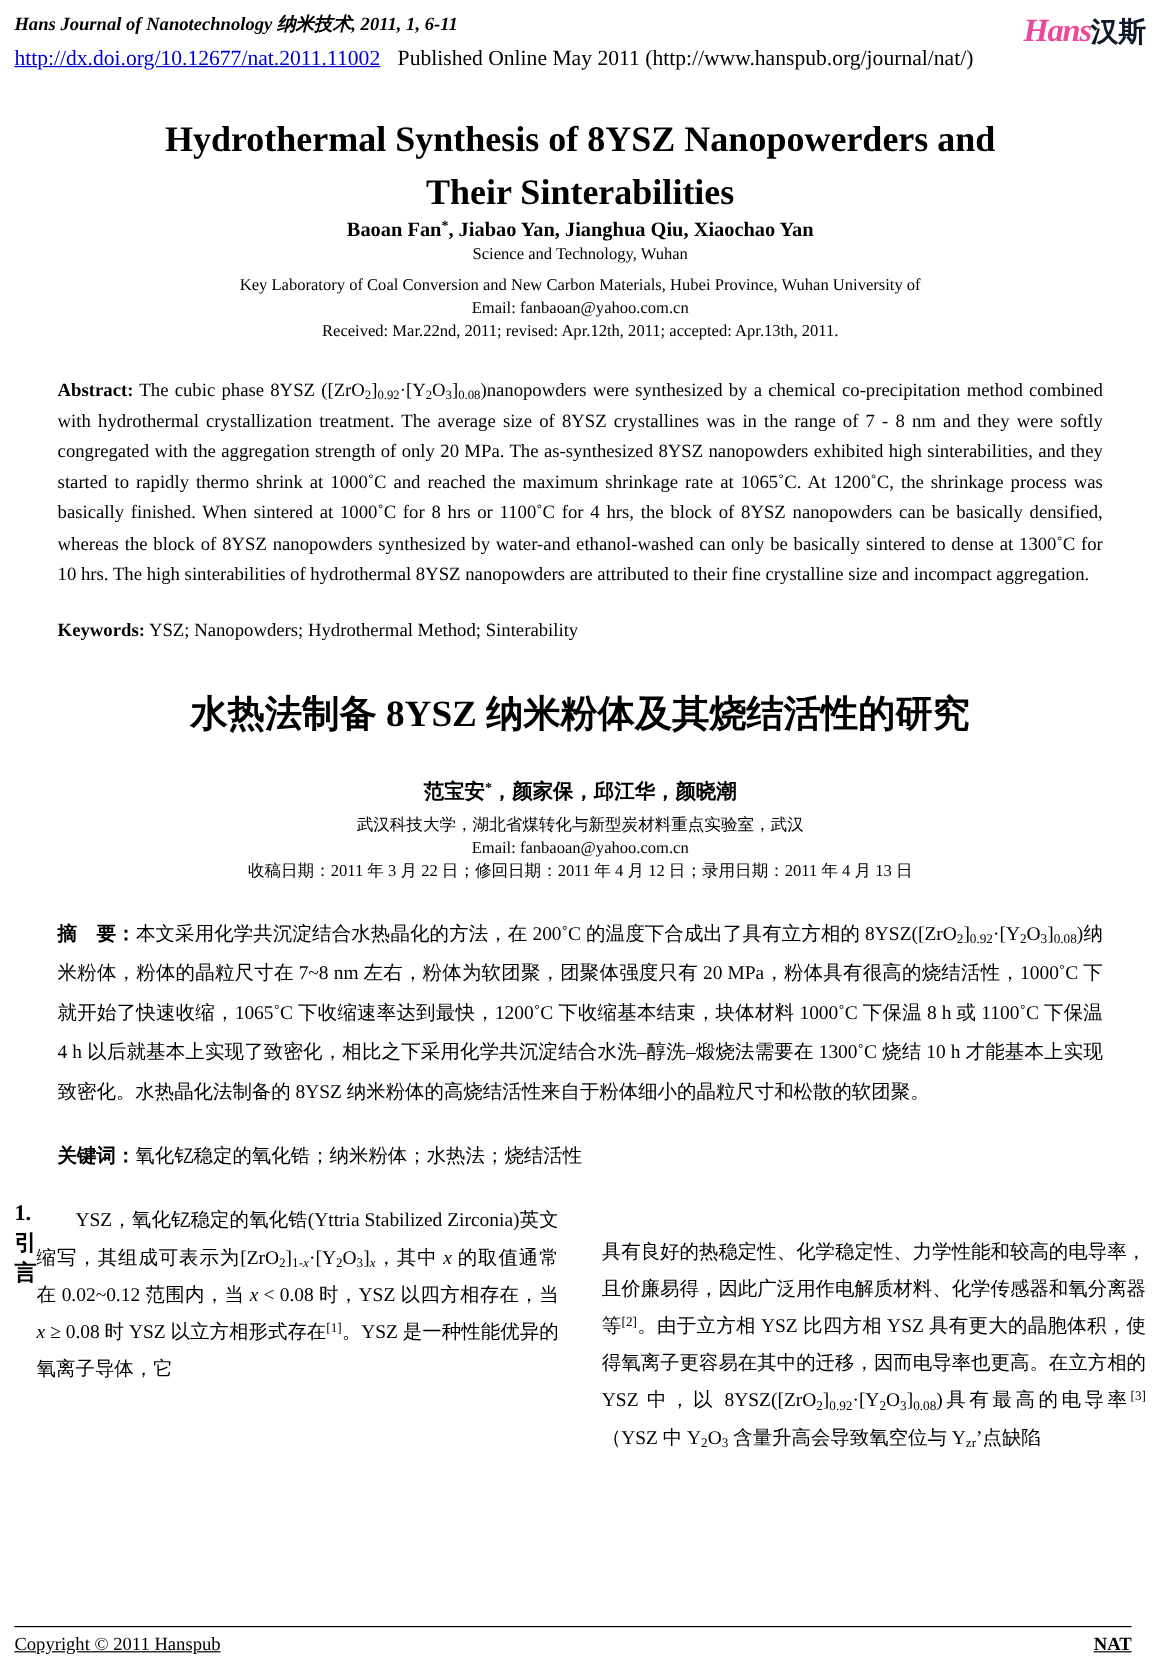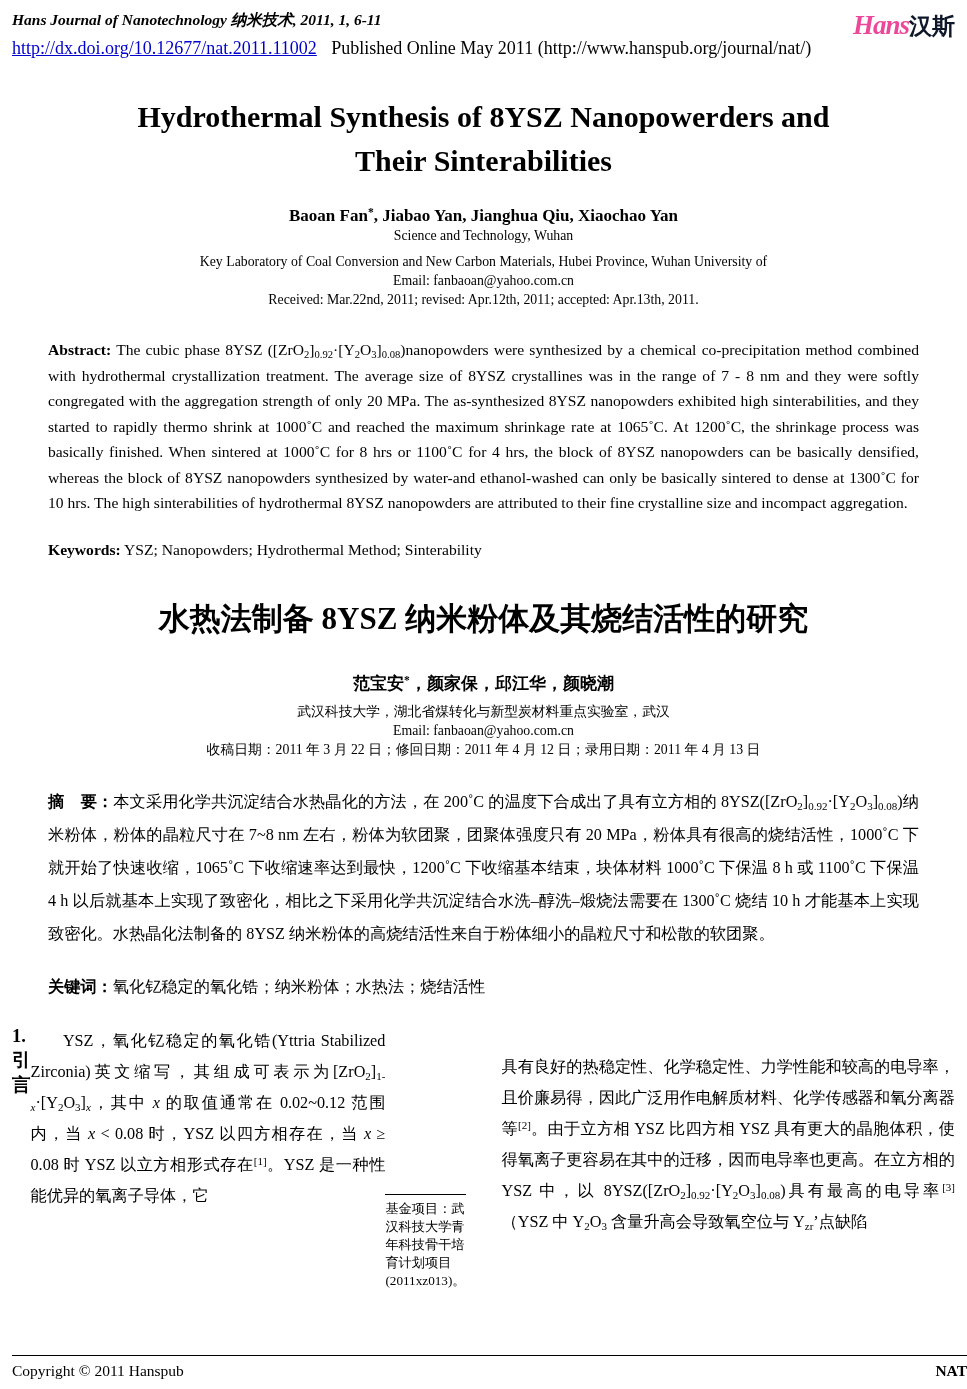--- a/index.html
+++ b/index.html
@@ -22,21 +22,21 @@
   .journal-line { font-size: 15.5px; font-weight: bold; font-style: italic; }
   .doi-line { font-size: 18px; margin-top: 7px; font-style: normal; }
   .doi-link { color: #0000cc; text-decoration: underline; cursor: pointer; }
   .pub-info { margin-left: 10px; color: #000; }
   .logo { white-space: nowrap; line-height: 1; padding-top: 2px; }
   .logo-hans { color: #ec4899; font-size: 27px; font-weight: bold; font-style: italic; letter-spacing: -1px; }
   .logo-hanzi { color: #0f172a; font-size: 23px; font-weight: bold; font-style: normal; }
 
   
   .title { font-size: 30px; font-weight: bold; text-align: center; line-height: 1.45; margin: 36px auto 0; }
-  .authors { font-size: 17px; font-weight: bold; text-align: center; margin-top: 24px; }
+  .authors { font-size: 17px; font-weight: bold; text-align: center; }
   .meta { font-size: 13.8px; text-align: center; line-height: 19px; }
   .meta-first { margin-top: 7px; }
 
   
   .abstract { font-size: 15.6px; line-height: 25.5px; text-align: justify; margin: 28px 36px 0 36px; }
   .keywords { font-size: 15.6px; line-height: 25.5px; text-align: left; margin: 21px 36px 0 36px; }
   .label { font-weight: bold; }
 
   
   .cn-title { font-size: 31px; font-weight: bold; text-align: center; margin: 36px 0 0 0; }
@@ -49,21 +49,21 @@
   .col { flex: 1 1 0; min-width: 0; display: flex; }
   .section-heading { font-size: 18.5px; font-weight: bold; margin: 0 0 12px 0; }
   .body-par { font-size: 16.2px; line-height: 31px; text-align: justify; margin: 0; }
   .indent { text-indent: 2em; }
   .col-right { padding-top: 26px; }
   .footnote-block { margin-top: auto; }
   .footnote-rule { border-top: 1px solid #000; width: 100%; margin-bottom: 5px; }
   .footnote { font-size: 13.2px; line-height: 18px; }
 
   
-  .footer { position: absolute; left: 12px; right: 0; bottom: 0; }
+  .footer { position: absolute; left: 12px; right: 24px; bottom: 0; text-decoration: underline; }
   .footer-rule { border-top: 1.5px solid #000; }
   .footer-row { display: flex; justify-content: space-between; font-size: 15.5px; padding: 6px 0 9px 0; }
   .journal-code { font-weight: bold; }
 
   sub { font-size: 68%; line-height: 0; vertical-align: -0.25em; }
   sup { font-size: 68%; line-height: 0; vertical-align: 0.45em; }
 </style>
 </head>
 <body>
 
@@ -103,24 +103,20 @@
   <div class="meta">收稿日期：2011 年 3 月 22 日；修回日期：2011 年 4 月 12 日；录用日期：2011 年 4 月 13 日</div>
 
   <p class="cn-abstract"><span class="label">摘　要：</span><span>本文采用化学共沉淀结合水热晶化的方法，在 200˚C 的温度下合成出了具有立方相的 8YSZ([ZrO<sub>2</sub>]<sub>0.92</sub>·[Y<sub>2</sub>O<sub>3</sub>]<sub>0.08</sub>)纳米粉体，粉体的晶粒尺寸在 7~8 nm 左右，粉体为软团聚，团聚体强度只有 20 MPa，粉体具有很高的烧结活性，1000˚C 下就开始了快速收缩，1065˚C 下收缩速率达到最快，1200˚C 下收缩基本结束，块体材料 1000˚C 下保温 8 h 或 1100˚C 下保温 4 h 以后就基本上实现了致密化，相比之下采用化学共沉淀结合水洗–醇洗–煅烧法需要在 1300˚C 烧结 10 h 才能基本上实现致密化。水热晶化法制备的 8YSZ 纳米粉体的高烧结活性来自于粉体细小的晶粒尺寸和松散的软团聚。</span></p>
 
   <p class="cn-keywords"><span class="label">关键词：</span><span>氧化钇稳定的氧化锆；纳米粉体；水热法；烧结活性</span></p>
 
   <div class="columns">
     <div class="col col-left">
       <h3 class="section-heading">1. 引言</h3>
       <p class="body-par indent">YSZ，氧化钇稳定的氧化锆(Yttria Stabilized Zirconia)英文缩写，其组成可表示为[ZrO<sub>2</sub>]<sub>1-<i>x</i></sub>·[Y<sub>2</sub>O<sub>3</sub>]<sub><i>x</i></sub>，其中 <i>x</i> 的取值通常在 0.02~0.12 范围内，当 <i>x</i> &lt; 0.08 时，YSZ 以四方相存在，当 <i>x</i> ≥ 0.08 时 YSZ 以立方相形式存在<sup>[1]</sup>。YSZ 是一种性能优异的氧离子导体，它</p>
-      <div class="footnote-block">
-        <div class="footnote-rule"></div>
-        <div class="footnote">基金项目：武汉科技大学青年科技骨干培育计划项目(2011xz013)。</div>
-      </div>
     </div>
     <div class="col col-right">
       <p class="body-par">具有良好的热稳定性、化学稳定性、力学性能和较高的电导率，且价廉易得，因此广泛用作电解质材料、化学传感器和氧分离器等<sup>[2]</sup>。由于立方相 YSZ 比四方相 YSZ 具有更大的晶胞体积，使得氧离子更容易在其中的迁移，因而电导率也更高。在立方相的 YSZ 中，以 8YSZ([ZrO<sub>2</sub>]<sub>0.92</sub>·[Y<sub>2</sub>O<sub>3</sub>]<sub>0.08</sub>)具有最高的电导率<sup>[3]</sup>（YSZ 中 Y<sub>2</sub>O<sub>3</sub> 含量升高会导致氧空位与 Y<sub>zr</sub>’点缺陷</p>
     </div>
   </div>
 
   <footer class="footer">
     <div class="footer-rule"></div>
     <div class="footer-row">
       <span>Copyright © 2011 Hanspub</span>

